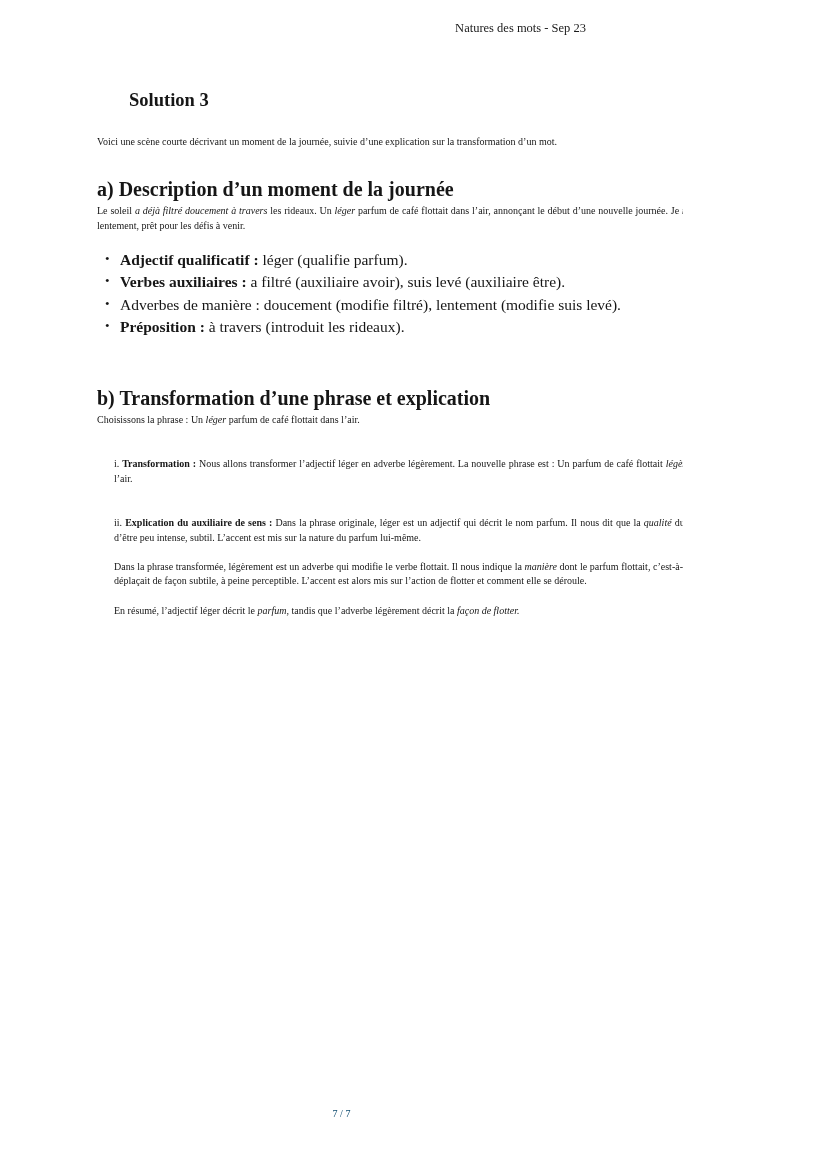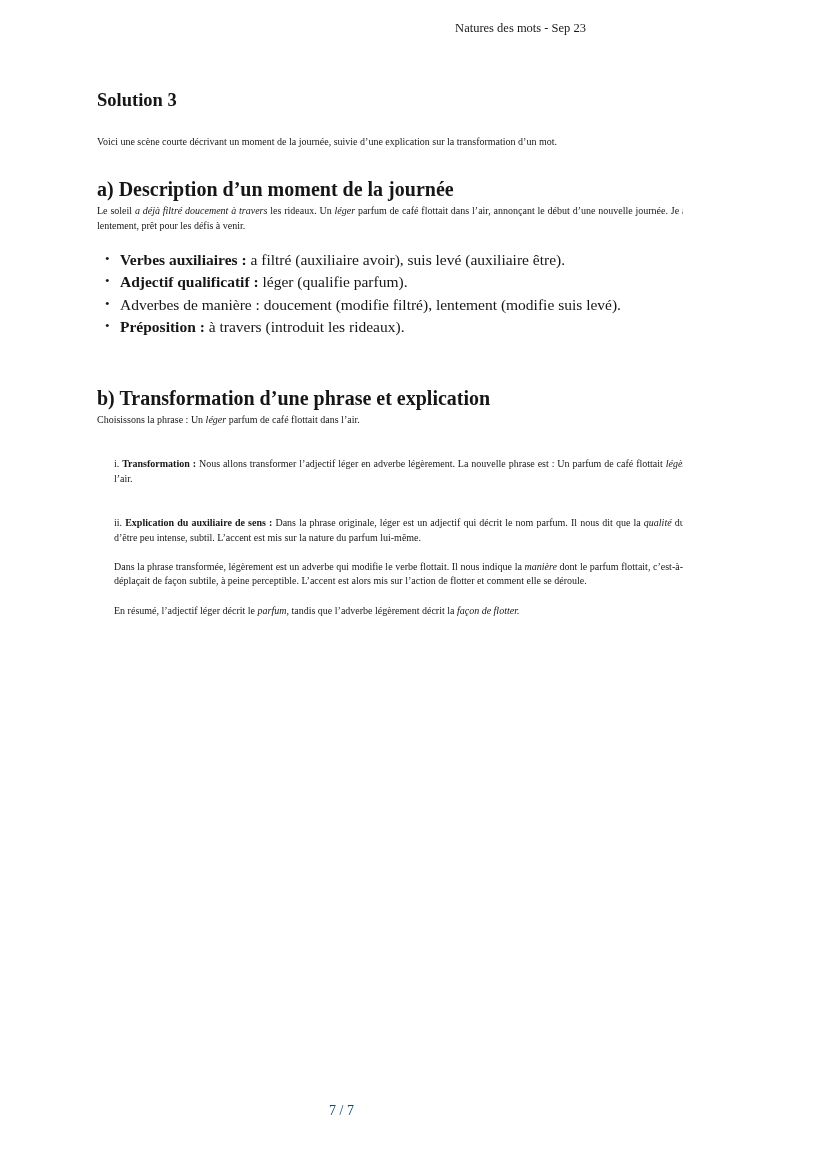--- a/index.html
+++ b/index.html
@@ -30,20 +30,21 @@
     position: absolute;
     top: 90px;
     left: 97px;
     width: 634px;
   }
 
   .doc-title {
     font-size: 18.5px;
     font-weight: bold;
     margin-bottom: 24px;
+    margin-left: 32px;
   }
 
   .para {
     font-size: 10px;
     line-height: 1.44;
     text-align: justify;
     hyphens: auto;
     -webkit-hyphens: auto;
   }
 
@@ -81,21 +82,21 @@
   .indent-block .item-i  { margin-bottom: 30px; }
   .indent-block .item-ii { margin-bottom: 15px; }
   .indent-block .item-p3 { margin-bottom: 15px; }
 
   .page-footer {
     position: absolute;
     bottom: 52px;
     left: 0;
     width: 100%;
     text-align: center;
-    font-size: 14px;
+    font-size: 10px;
     color: #0c4a6e;
   }
 </style>
 </head>
 <body>
 
 <div class="page">
 
   <div class="page-header">
     <span>Natures des mots - Sep 23</span>
@@ -105,22 +106,22 @@
 
     <h1 class="doc-title">Solution 3</h1>
 
     <p class="para intro"><span>Voici une scène courte décrivant un moment de la journée, suivie d’une explication sur la transformation d’un mot.</span></p>
 
     <h2 class="sec-heading">a) Description d’un moment de la journée</h2>
 
     <p class="para sec-a-para"><span>Le soleil </span><span style="font-style: italic;">a déjà filtré doucement à travers</span><span> les rideaux. Un </span><span style="font-style: italic;">léger</span><span> parfum de café flottait dans l’air, annonçant le début d’une nouvelle journée. Je </span><span style="font-style: italic;">me suis levé</span><span> lentement, prêt pour les défis à venir.</span></p>
 
     <ul class="bullets">
+      <li><span style="font-weight: bold;">Adjectif qualificatif :</span><span> léger (qualifie parfum).</span></li>
       <li><span style="font-weight: bold;">Verbes auxiliaires :</span><span> a filtré (auxiliaire avoir), suis levé (auxiliaire être).</span></li>
-      <li><span style="font-weight: bold;">Adjectif qualificatif :</span><span> léger (qualifie parfum).</span></li>
       <li><span style="font-weight: normal;">Adverbes de manière :</span><span> doucement (modifie filtré), lentement (modifie suis levé).</span></li>
       <li><span style="font-weight: bold;">Préposition :</span><span> à travers (introduit les rideaux).</span></li>
     </ul>
 
     <h2 class="sec-heading">b) Transformation d’une phrase et explication</h2>
 
     <p class="para sec-b-para"><span>Choisissons la phrase : Un </span><span style="font-style: italic;">léger</span><span> parfum de café flottait dans l’air.</span></p>
 
     <div class="indent-block">
       <p class="para item-i"><span>i. </span><span style="font-weight: bold;">Transformation :</span><span> Nous allons transformer l’adjectif léger en adverbe légèrement. La nouvelle phrase est : Un parfum de café flottait </span><span style="font-style: italic;">légèrement</span><span> dans l’air.</span></p>

